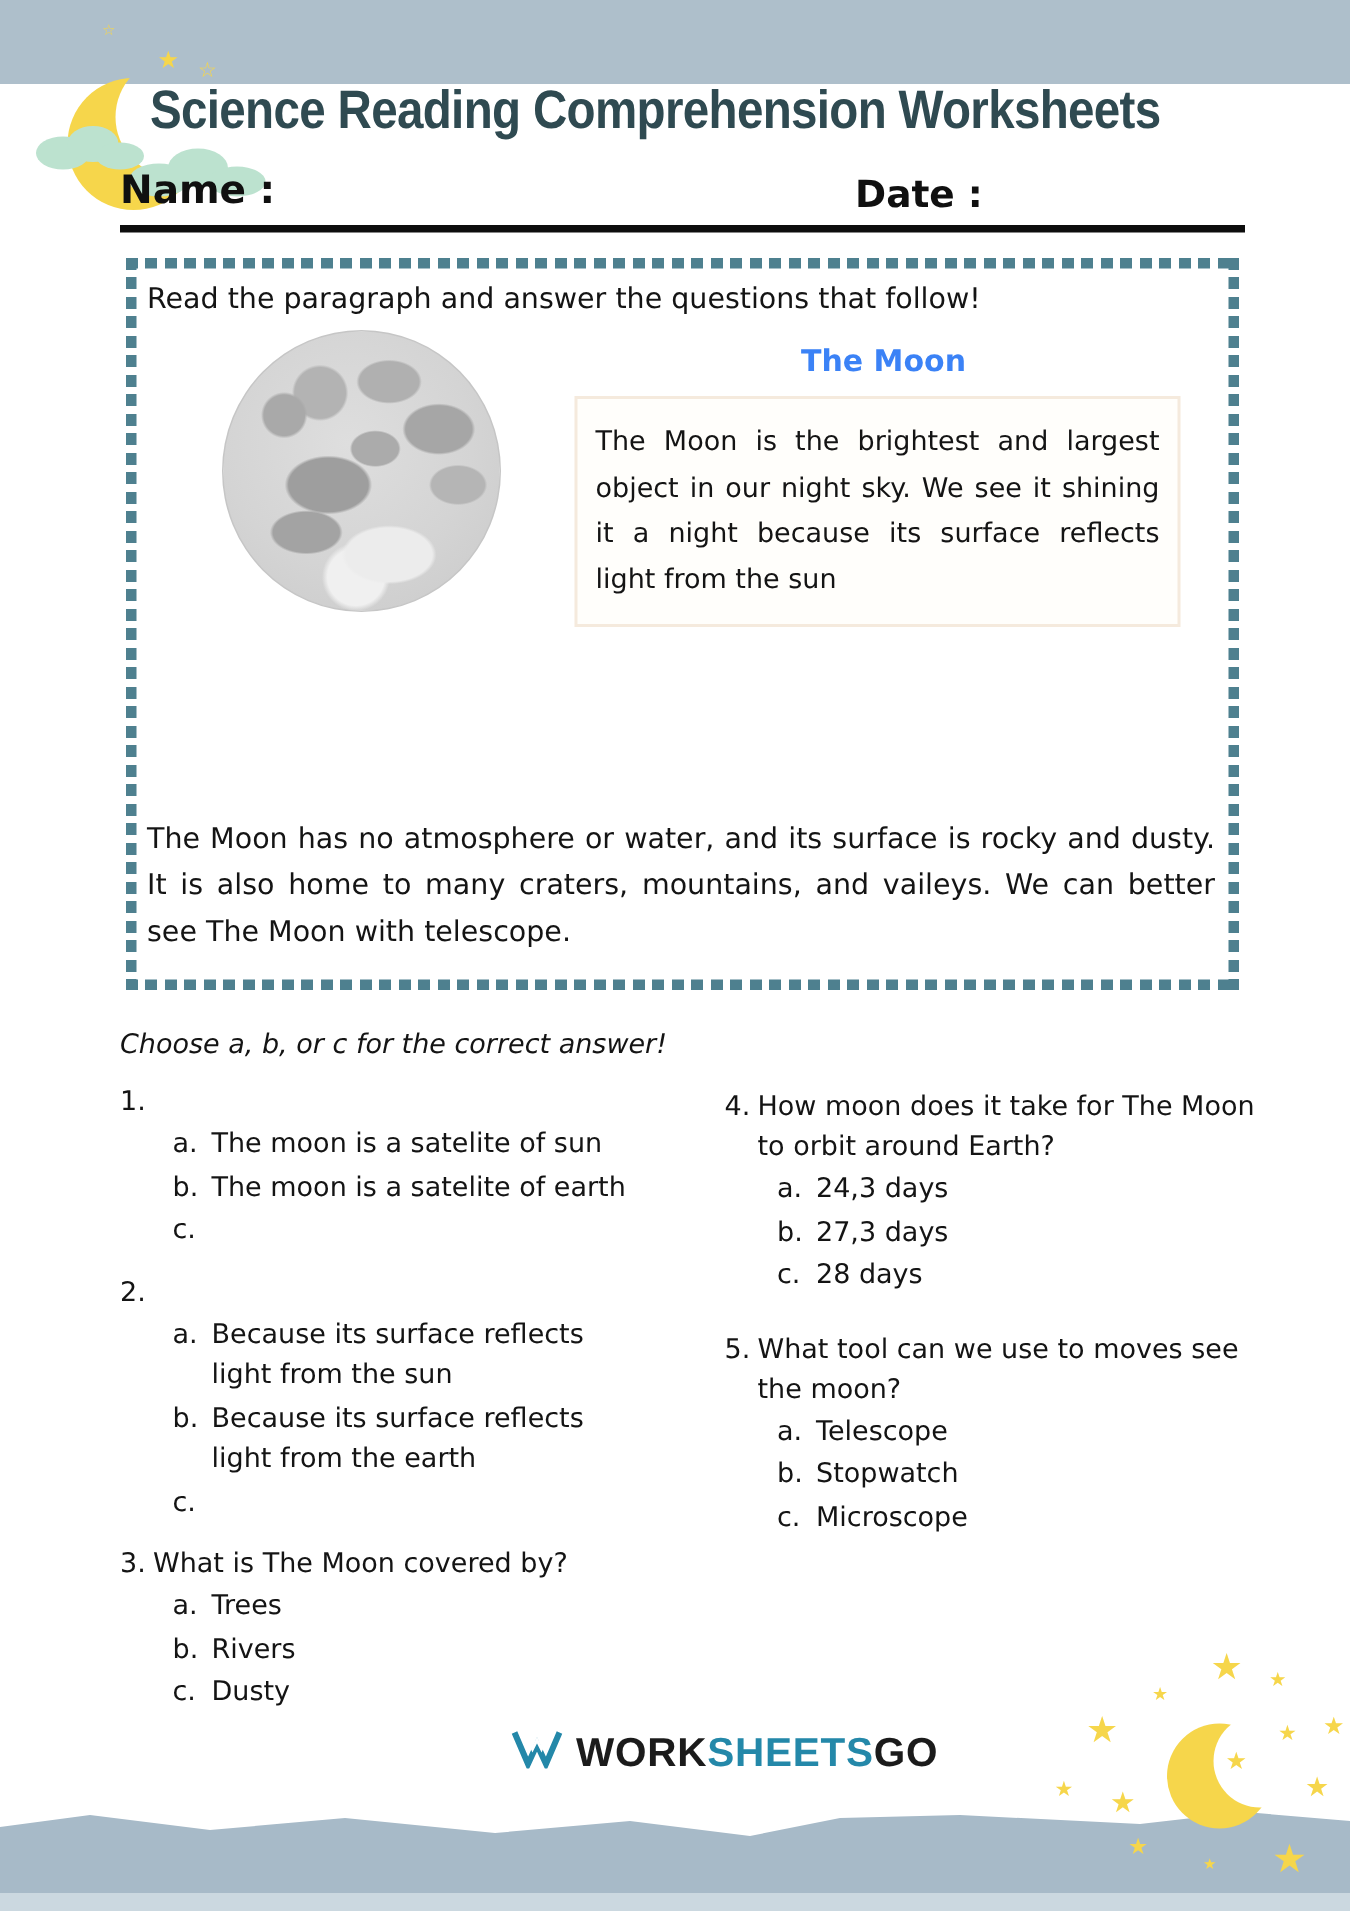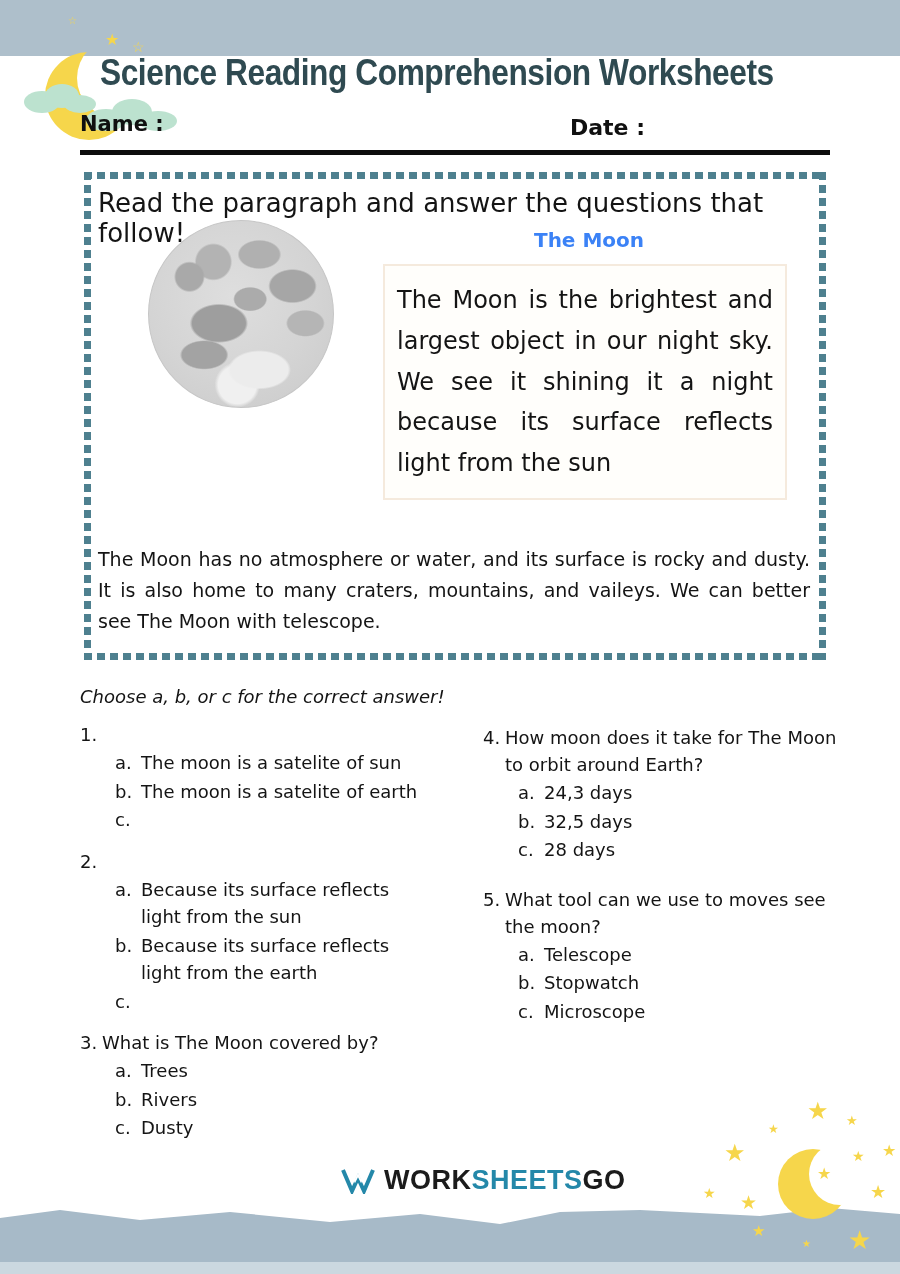--- a/index.html
+++ b/index.html
@@ -14,77 +14,77 @@
   .top-band{position:absolute;left:0;top:0;width:900px;height:56px;background:var(--band-blue);
     clip-path:polygon(0 0,900 0,900px 44px,860px 50px,800px 38px,720px 46px,650px 40px,560px 52px,470px 40px,380px 46px,300px 38px,220px 50px,150px 42px,80px 48px,0 38px);}
   .bottom-band{position:absolute;left:0;top:1204px;width:900px;height:70px;background:#a7bac8;
     clip-path:polygon(0 14px,60px 6px,140px 16px,230px 8px,330px 18px,420px 10px,500px 20px,560px 8px,640px 6px,760px 12px,830px 4px,900px 10px,900px 70px,0 70px);}
   .bottom-strip{position:absolute;left:0;top:1262px;width:900px;height:12px;background:#cbd8e0;}
 
   
   .page-title{position:absolute;left:100px;top:52px;font-family:"Liberation Sans",sans-serif;
     font-weight:900;font-size:36px;letter-spacing:-0.5px;color:var(--title-teal);
     transform:scaleX(0.88);transform-origin:left top;white-space:nowrap;}
-  .name-label{position:absolute;left:80px;top:112px;font-weight:bold;font-size:21px;color:#101010;}
-  .date-label{position:absolute;left:570px;top:115px;font-weight:bold;font-size:22px;color:#101010;}
+  .name-label{position:absolute;left:80px;top:112px;font-weight:bold;font-size:26px;color:#101010;}
+  .date-label{position:absolute;left:570px;top:115px;font-weight:bold;font-size:25px;color:#101010;}
   .header-rule{position:absolute;left:80px;top:150px;width:750px;height:5px;background:#0d0d0d;}
 
   
   .deco-top{position:absolute;left:20px;top:14px;width:190px;height:140px;}
   .deco-top .star{position:absolute;color:var(--star-yellow);line-height:1;}
   .deco-bottom{position:absolute;left:688px;top:1083px;width:212px;height:188px;z-index:3;}
   .deco-bottom .star{position:absolute;color:var(--star-yellow);line-height:1;}
 
   
   .passage-box{position:absolute;left:84px;top:172px;width:742px;height:488px;}
   .dash-h{position:absolute;height:7px;width:742px;left:0;
     background:repeating-linear-gradient(90deg,var(--dash-teal) 0 8px,transparent 8px 13px);}
   .dash-v{position:absolute;width:7px;height:488px;top:0;
     background:repeating-linear-gradient(180deg,var(--dash-teal) 0 8px,transparent 8px 13px);}
-  .passage-instruction{position:absolute;left:14px;top:16px;font-size:26px;color:#141414;}
+  .passage-instruction{position:absolute;left:14px;top:16px;font-size:19px;color:#141414;}
   .moon-illustration{position:absolute;left:64px;top:48px;width:186px;height:188px;border-radius:50%;
     border:1px solid #c6c6c6;
     background:
       radial-gradient(circle at 22% 30%,#a9a9a9 0 7%,transparent 8%),
       radial-gradient(circle at 35% 22%,#b3b3b3 0 9%,transparent 10%),
       radial-gradient(ellipse 18% 12% at 60% 18%,#b0b0b0 0 60%,transparent 66%),
       radial-gradient(ellipse 20% 14% at 78% 35%,#a6a6a6 0 60%,transparent 66%),
       radial-gradient(ellipse 16% 11% at 85% 55%,#b5b5b5 0 60%,transparent 66%),
       radial-gradient(ellipse 24% 16% at 38% 55%,#9e9e9e 0 60%,transparent 66%),
       radial-gradient(ellipse 14% 10% at 55% 42%,#ababab 0 60%,transparent 66%),
       radial-gradient(ellipse 20% 12% at 30% 72%,#a3a3a3 0 60%,transparent 66%),
       radial-gradient(ellipse 26% 16% at 60% 80%,#ececec 0 60%,transparent 66%),
       radial-gradient(circle at 48% 88%,#f0f0f0 0 10%,transparent 12%),
       radial-gradient(circle at 45% 40%,#dedede 0%,#d4d4d4 55%,#c9c9c9 100%);}
   .passage-heading{position:absolute;left:300px;top:56px;width:410px;text-align:center;
     font-weight:bold;font-size:20px;color:#3b82f6;}
   .passage-intro-box{position:absolute;left:299px;top:92px;width:404px;border:2px solid #F5EADD;
     background:#fffefb;padding:14px 12px;}
-  .passage-intro-text{font-size:24px;line-height:1.7;text-align:justify;color:#141414;}
+  .passage-intro-text{font-size:18px;line-height:1.7;text-align:justify;color:#141414;}
   .passage-para{position:absolute;left:14px;width:712px;font-size:19px;line-height:1.62;
     text-align:justify;color:#141414;}
   .para2{top:250px;} .para3{top:372px;}
 
   
   .quiz-col{position:absolute;top:686px;font-size:18px;color:#141414;}
   .quiz-left{left:80px;width:400px;}
   .quiz-right{left:483px;width:395px;}
   .quiz-instruction{font-style:italic;font-size:18px;margin-bottom:10px;}
   .qblock{margin-top:14px;}
   .qblock.first-right{margin-top:38px;}
   .qblock.second-right{margin-top:22px;}
   .qline{display:flex;line-height:1.5;}
   .qnum{width:22px;flex:none;}
   .qtext{white-space:pre-line;}
   .opt{display:flex;line-height:1.53;margin-left:35px;margin-top:1px;}
   .oletter{width:26px;flex:none;}
   .otext{white-space:pre-line;}
 
   
-  .footer-logo{position:absolute;left:340px;top:1153px;display:flex;align-items:center;gap:8px;margin-top:12px;}
+  .footer-logo{position:absolute;left:340px;top:1153px;display:flex;gap:8px;}
   .logo-text{font-family:"Liberation Sans",sans-serif;font-weight:800;font-size:27px;letter-spacing:0.5px;color:#1b1b1b;white-space:nowrap;}
   .logo-text .teal{color:var(--logo-teal);}
 </style>
 </head>
 <body>
 
 <div class="page">
 
   <div class="top-band"></div>
 
@@ -202,21 +202,21 @@
           <span class="qnum">4.</span>
           <span class="qtext">How moon does it take for The Moon
 to orbit around Earth?</span>
         </div>
       <div class="opt">
           <span class="oletter">a.</span>
           <span class="otext">24,3 days</span>
         </div>
       <div class="opt">
           <span class="oletter">b.</span>
-          <span class="otext">32,5 days</span>
+          <span class="otext">27,3 days</span>
         </div>
       <div class="opt">
           <span class="oletter">c.</span>
           <span class="otext">28 days</span>
         </div>
     </div>
 
     <div class="qblock second-right">
       <div class="qline">
           <span class="qnum">5.</span>

